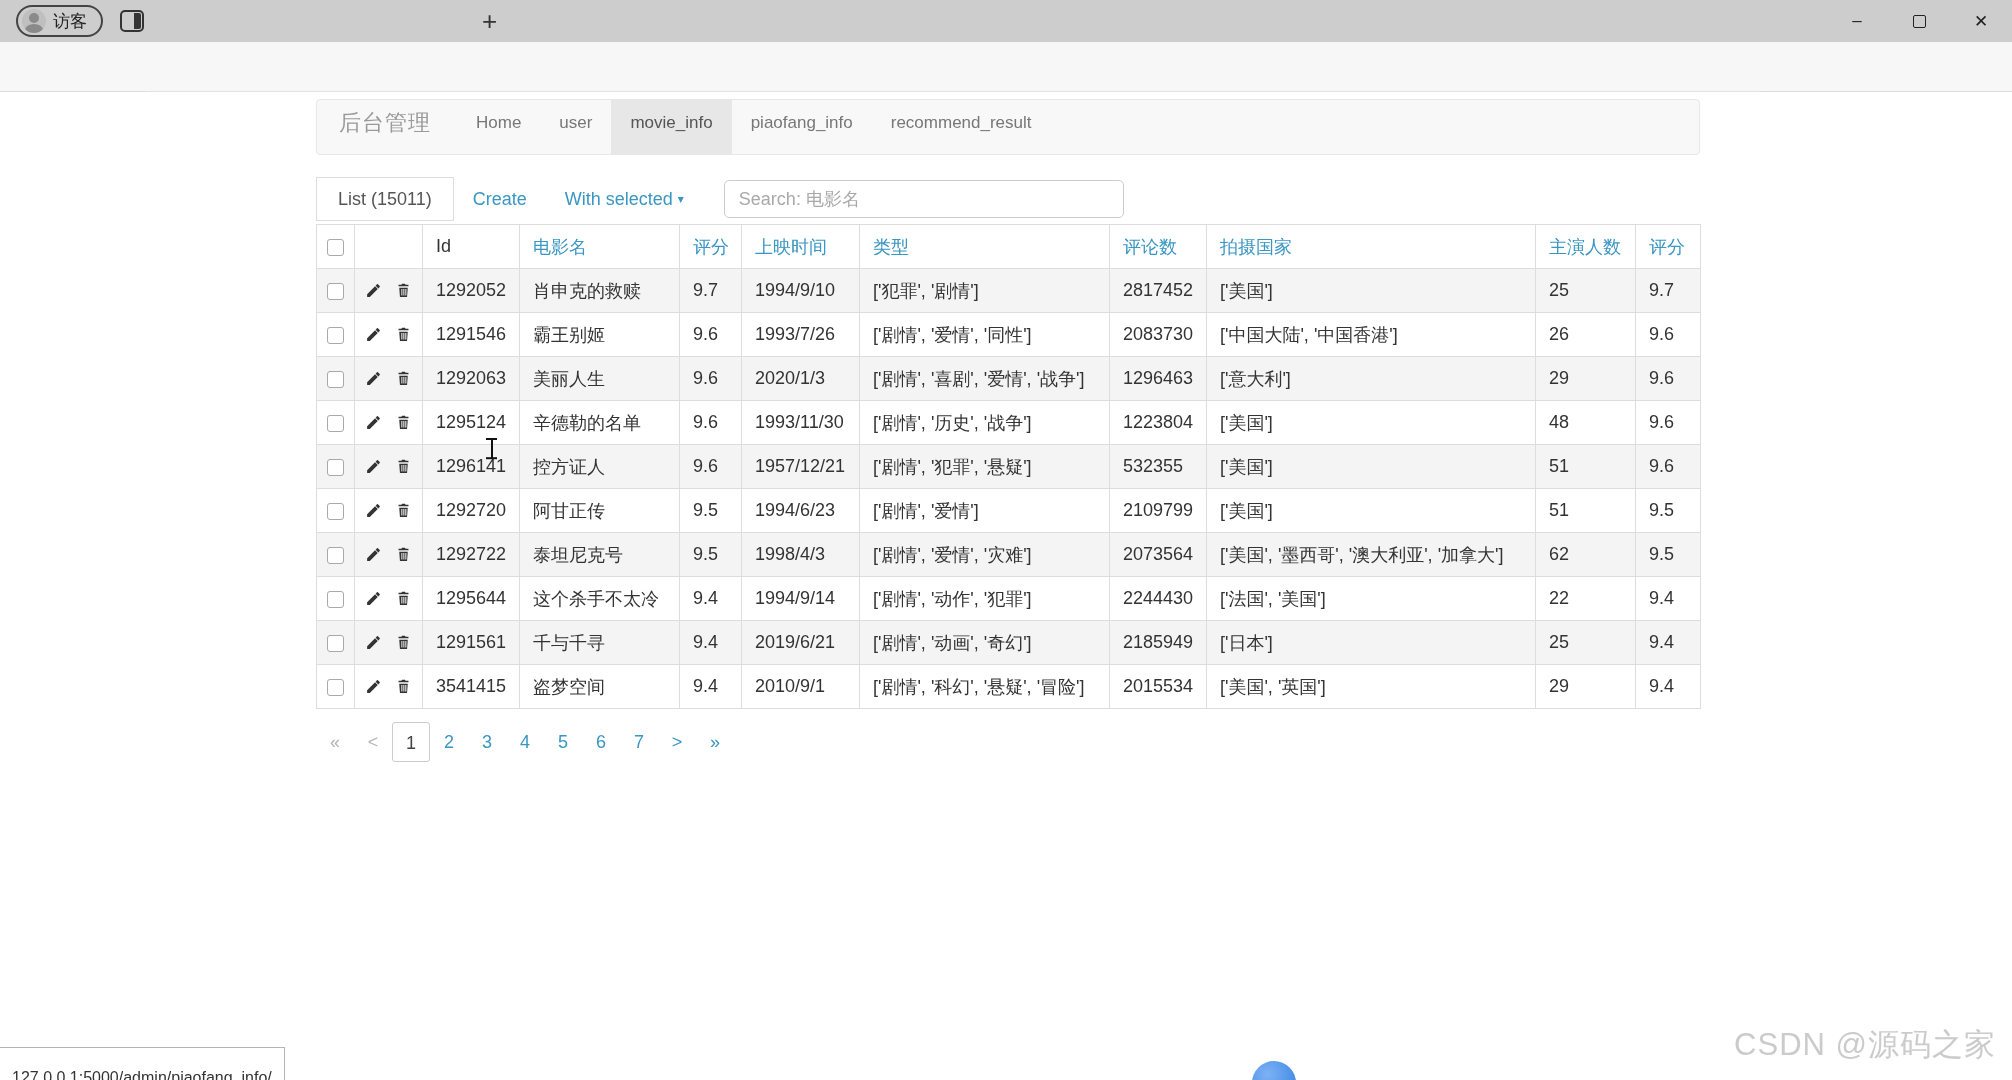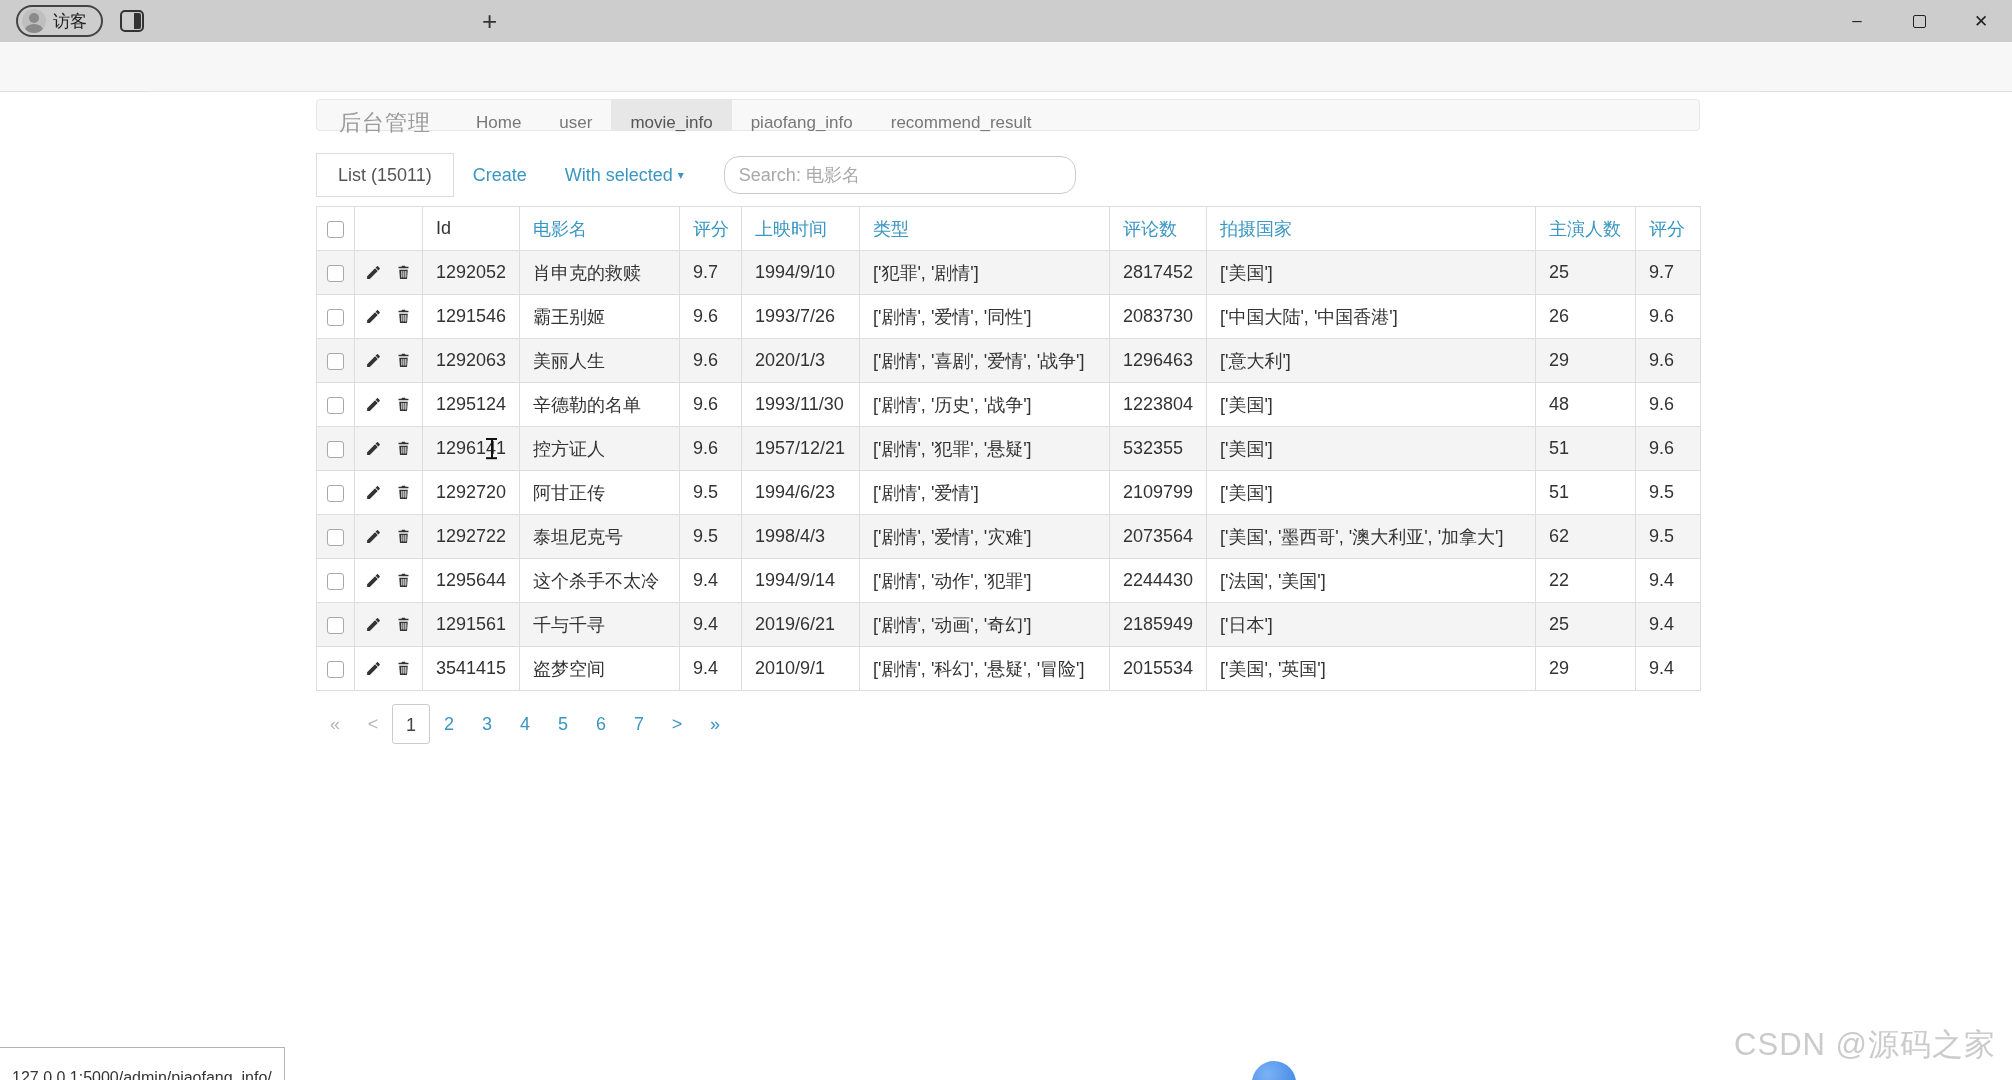--- a/index.html
+++ b/index.html
@@ -41,37 +41,37 @@
                font-size:13px; font-style:italic; font-family:"Liberation Serif", serif;
                display:flex; align-items:center; justify-content:center; flex:0 0 auto; }
   .url-text { font-size:17px; color:#1f1f1f; margin-left:14px; flex:1; }
   .pill-icons { display:flex; gap:26px; color:#444; }
   .pill-icons svg { width:24px; height:24px; }
 
   
   .page { position:absolute; left:0; top:92px; width:2012px; height:988px; background:#fff; }
   .content { position:absolute; left:316px; top:0; width:1384px; }
 
-  .navbar { margin-top:7px; height:32px; background:#f8f8f8; border:1px solid #e7e7e7;
+  .navbar { margin-top:7px; height:56px; background:#f8f8f8; border:1px solid #e7e7e7;
             border-radius:4px; display:flex; align-items:stretch; }
   .brand { font-size:22px; color:#9a9a9a; line-height:46px; padding:0 26px 0 22px; letter-spacing:1px; }
   .nav-item { font-size:17px; color:#777; line-height:46px; padding:0 19px; }
   .nav-item.active { background:#e7e7e7; color:#555; }
 
   .tabs-row { margin-top:22px; height:44px; display:flex; align-items:center; }
   .list-tab { height:44px; line-height:42px; padding:0 21px; border:1px solid #ddd; border-radius:0;
               background:#fff; color:#555; font-size:18px; }
   .tab-link { font-size:18px; color:#3a96c2; padding:0 19px; }
   .caret { font-size:12px; vertical-align:2px; }
-  .search-input { margin-left:21px; width:352px; height:38px; border:1px solid #ccc; border-radius:15px;
+  .search-input { margin-left:21px; width:400px; height:38px; border:1px solid #ccc; border-radius:5px;
                   font-size:18px; padding:0 14px; color:#333; outline:none;
                   font-family:"Liberation Sans", sans-serif; }
   .search-input::placeholder { color:#a9a9a9; }
 
-  table.grid { margin-top:9px; width:1384px; border-collapse:collapse; table-layout:fixed; }
+  table.grid { margin-top:3px; width:1384px; border-collapse:collapse; table-layout:fixed; }
   .grid th, .grid td { border:1px solid #ddd; height:44px; padding:0 13px; font-size:18px;
                        text-align:left; font-weight:normal; white-space:nowrap; overflow:hidden; }
   .grid th { color:#333; }
   .grid th.blue { color:#3a96c2; }
   .grid tbody tr:nth-child(odd) td { background:#f4f4f4; }
   .grid td { color:#333; }
   .c-cb, .c-act { padding:0 !important; text-align:center !important; }
   .cb { display:inline-block; width:17px; height:17px; border:1.5px solid #a9a9a9; border-radius:3px;
         background:#fff; vertical-align:middle; }
   .act-wrap { display:flex; align-items:center; justify-content:center; gap:13px; }

